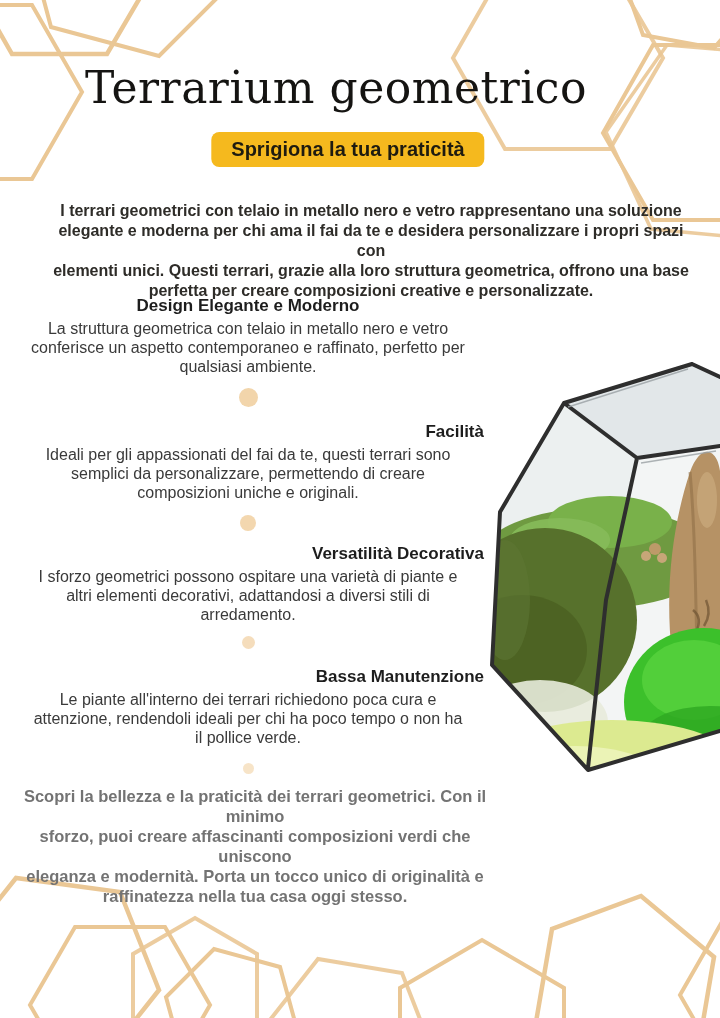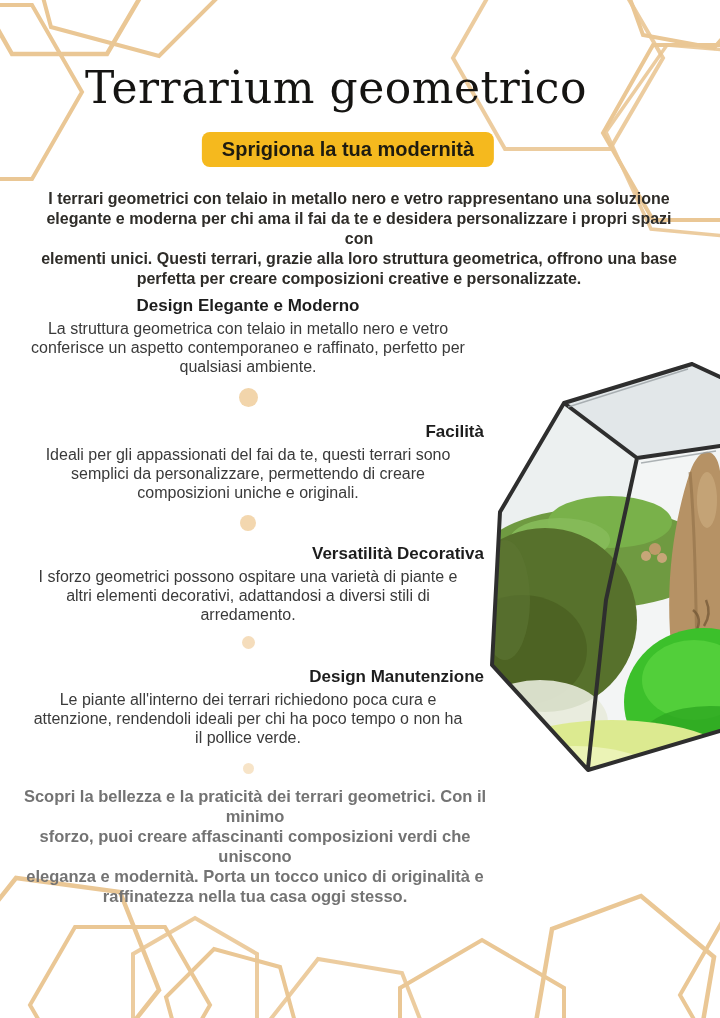--- a/index.html
+++ b/index.html
@@ -13,21 +13,21 @@
     position:absolute;top:62px;left:0;width:672px;margin:0;text-align:center;
     font-family:"DejaVu Serif",serif;font-weight:500;font-size:44px;line-height:52px;
     color:#151412;letter-spacing:.5px;
   }
   .badge{
     position:absolute;top:132px;left:348px;transform:translateX(-50%);
     background:#F5B91E;color:#1E1B10;border-radius:8px;padding:6px 20px;
     font-size:20px;line-height:23px;font-weight:600;white-space:nowrap;
   }
   .intro{
-    position:absolute;top:189px;left:40px;width:638px;margin:0;text-align:center;
+    position:absolute;top:189px;left:40px;width:638px;margin:12px;text-align:center;
     font-size:16px;line-height:20px;font-weight:bold;color:#2e2c28;white-space:pre-line;
   }
   .sections{position:absolute;top:294px;left:12px;width:472px;text-align:center;}
   .section h2{margin:0 0 3px 0;font-size:17px;line-height:20px;color:#1d1d1d;}
   .section p{margin:12px;font-size:16px;line-height:19px;color:#3a3a3a;white-space:pre-line;text-align:center;}
   .section.first h2{margin-top:2px;}
   .dot{border-radius:50%;background:#F2D5AB;margin-left:auto;margin-right:auto;}
   .dot1{width:19px;height:19px;margin-top:12px;margin-bottom:15px;}
   .dot2{width:16px;height:16px;margin-top:13px;margin-bottom:13px;opacity:.95;}
   .dot3{width:13px;height:13px;margin-top:11px;margin-bottom:18px;opacity:.8;}
@@ -65,21 +65,21 @@
       <polygon points="564,1082 482,1130 400,1082 400,988 482,940 564,988"></polygon>
       <polygon points="714,957 698,1051 608,1084 536,1022 552,929 641,896" stroke-width="4.5"></polygon>
       <polygon points="870,995 822,1077 727,1077 680,995 727,913 822,913"></polygon>
     </g>
   </svg>
 
   <div class="content">
 
     <h1 class="page-title">Terrarium geometrico</h1>
 
-    <div class="badge">Sprigiona la tua modernità</div>
+    <div class="badge">Sprigiona la tua praticità</div>
 
     <p class="intro">I terrari geometrici con telaio in metallo nero e vetro rappresentano una soluzione
 elegante e moderna per chi ama il fai da te e desidera personalizzare i propri spazi con
 elementi unici. Questi terrari, grazie alla loro struttura geometrica, offrono una base
 perfetta per creare composizioni creative e personalizzate.</p>
 
     <div class="sections">
 
       <div class="section first">
         <h2>Design Elegante e Moderno</h2>
@@ -102,21 +102,21 @@
       <div class="section s2">
         <h2>Versatilità Decorativa</h2>
         <p>I sforzo geometrici possono ospitare una varietà di piante e
 altri elementi decorativi, adattandosi a diversi stili di
 arredamento.</p>
       </div>
 
       <div class="dot dot3"></div>
 
       <div class="section s2">
-        <h2>Design Manutenzione</h2>
+        <h2>Bassa Manutenzione</h2>
         <p>Le piante all'interno dei terrari richiedono poca cura e
 attenzione, rendendoli ideali per chi ha poco tempo o non ha
 il pollice verde.</p>
       </div>
 
       <div class="dot dot4"></div>
     </div>
 
     <p class="closing">Scopri la bellezza e la praticità dei terrari geometrici. Con il minimo
 sforzo, puoi creare affascinanti composizioni verdi che uniscono

